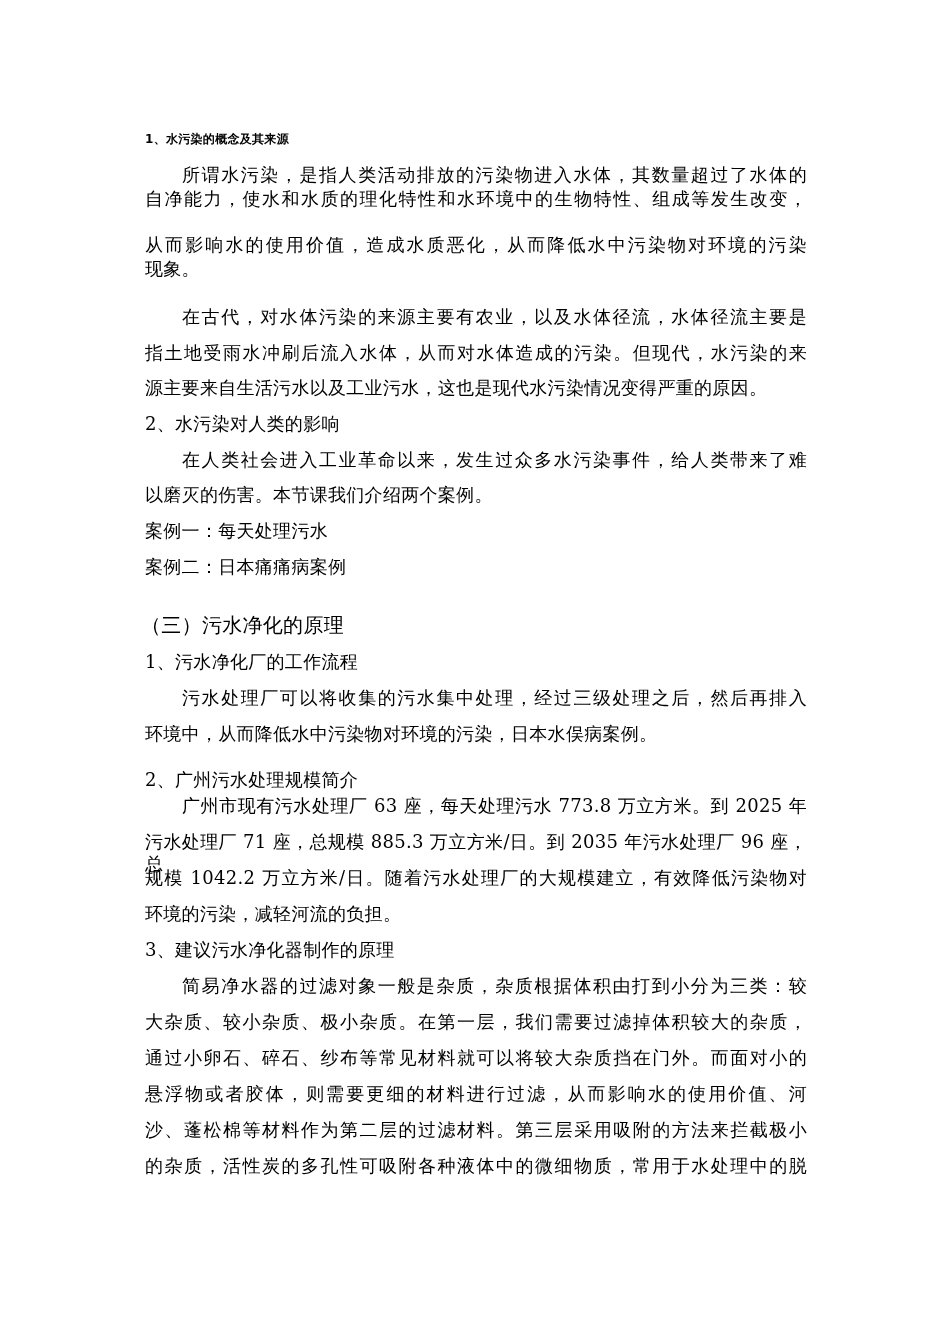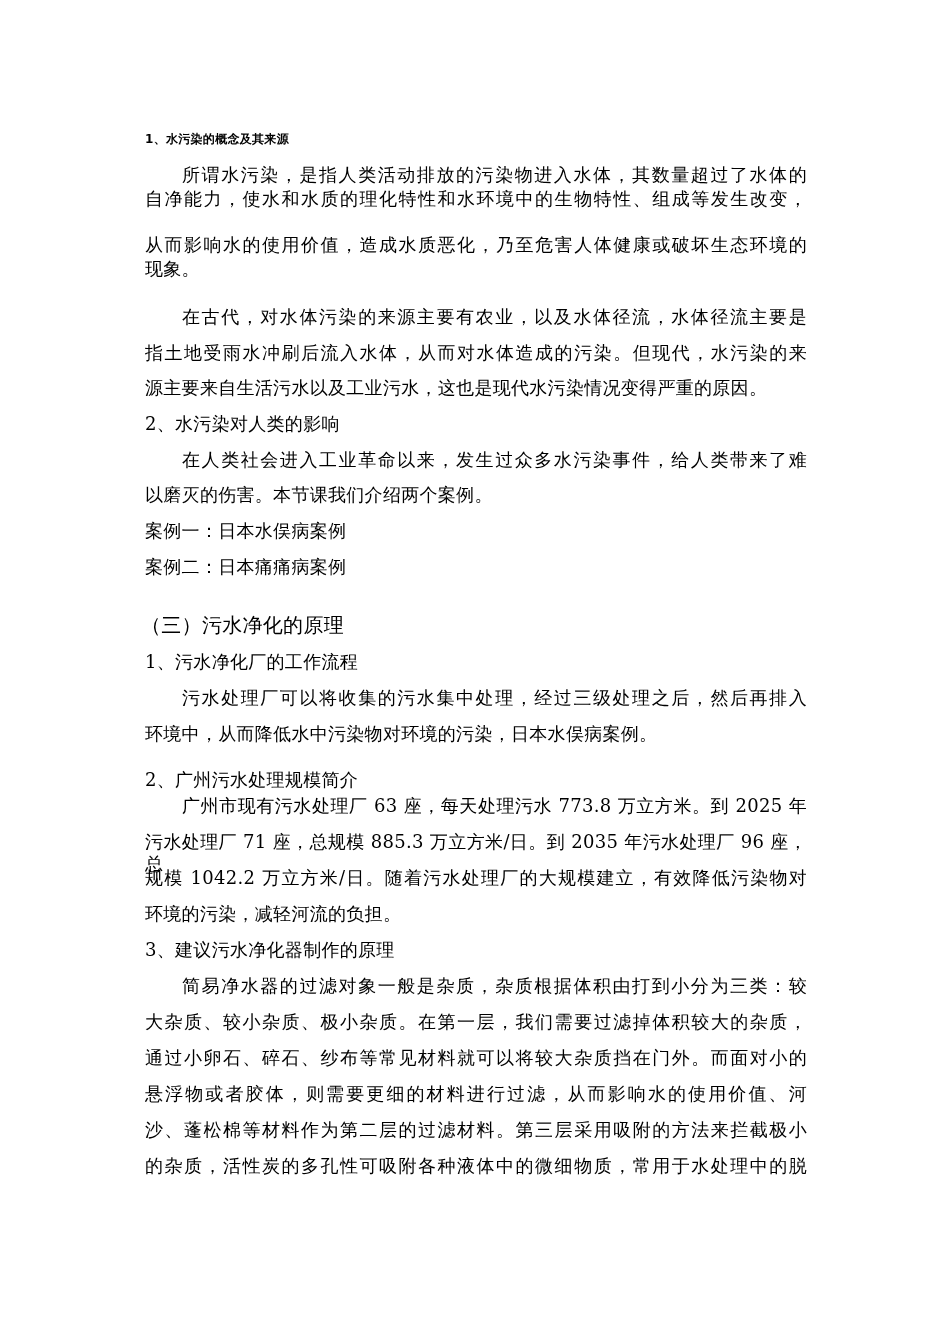--- a/index.html
+++ b/index.html
@@ -13,31 +13,31 @@
   .indent { padding-left: 37px; box-sizing: border-box; }
 </style>
 </head>
 <body>
 
 <div class="page">
   <div class="line h-bold" style="top:128px">1、水污染的概念及其来源</div>
 
   <div class="line justify indent" style="top:164px">所谓水污染，是指人类活动排放的污染物进入水体，其数量超过了水体的</div>
   <div class="line justify" style="top:188px">自净能力，使水和水质的理化特性和水环境中的生物特性、组成等发生改变，</div>
-  <div class="line justify" style="top:234px">从而影响水的使用价值，造成水质恶化，乃至危害人体健康或破坏生态环境的</div>
+  <div class="line justify" style="top:234px">从而影响水的使用价值，造成水质恶化，从而降低水中污染物对环境的污染</div>
   <div class="line" style="top:258px">现象。</div>
 
   <div class="line justify indent" style="top:306px">在古代，对水体污染的来源主要有农业，以及水体径流，水体径流主要是</div>
   <div class="line justify" style="top:342px">指土地受雨水冲刷后流入水体，从而对水体造成的污染。但现代，水污染的来</div>
   <div class="line" style="top:377px">源主要来自生活污水以及工业污水，这也是现代水污染情况变得严重的原因。</div>
 
   <div class="line" style="top:413px">2、水污染对人类的影响</div>
   <div class="line justify indent" style="top:449px">在人类社会进入工业革命以来，发生过众多水污染事件，给人类带来了难</div>
   <div class="line" style="top:484px">以磨灭的伤害。本节课我们介绍两个案例。</div>
-  <div class="line" style="top:520px">案例一：日本水俣病案例</div>
+  <div class="line" style="top:520px">案例一：每天处理污水</div>
   <div class="line" style="top:556px">案例二：日本痛痛病案例</div>
 
   <div class="line h-big" style="top:612px">（三）污水净化的原理</div>
 
   <div class="line" style="top:651px">1、污水净化厂的工作流程</div>
   <div class="line justify indent" style="top:687px">污水处理厂可以将收集的污水集中处理，经过三级处理之后，然后再排入</div>
   <div class="line" style="top:723px">环境中，从而降低水中污染物对环境的污染，日本水俣病案例。</div>
 
   <div class="line" style="top:769px">2、广州污水处理规模简介</div>
   <div class="line justify indent" style="top:795px">广州市现有污水处理厂 63 座，每天处理污水 773.8 万立方米。到 2025 年</div>

